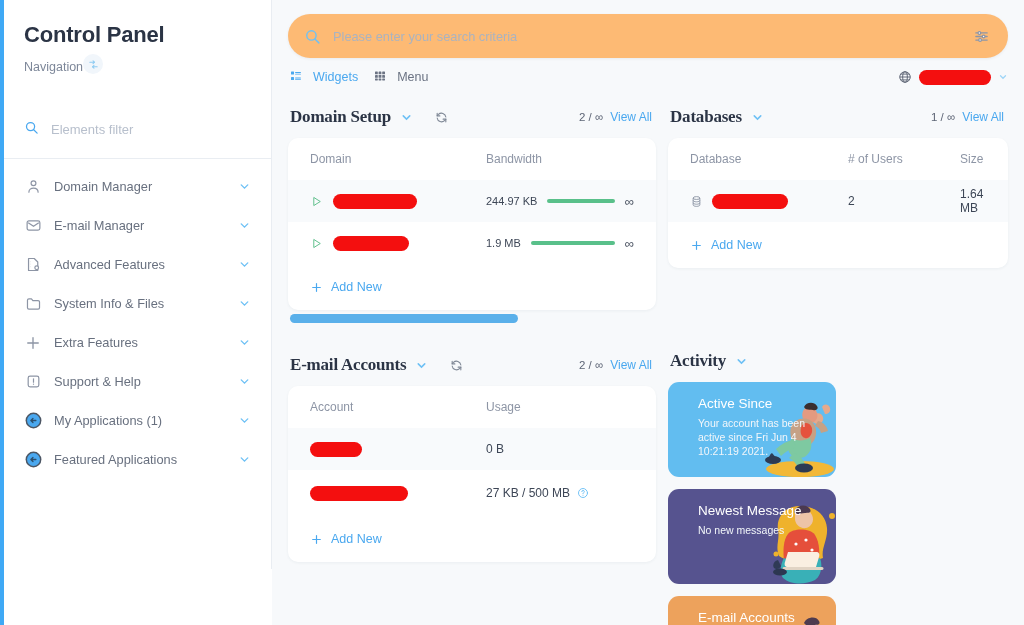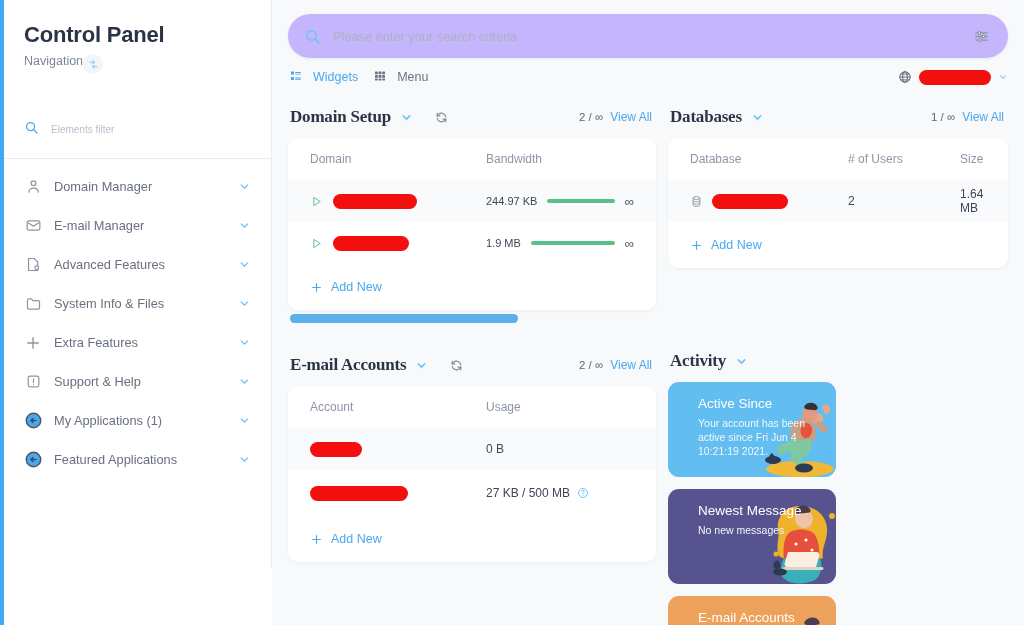--- a/index.html
+++ b/index.html
@@ -22,31 +22,31 @@
   .left-stripe {
     position: absolute; left: 0; top: 0;
     width: 4px; height: 625px;
     background: #3fa9f5;
   }
   .sb-head { padding: 22px 24px 0 24px; }
   .sb-title {
     font-size: 22px; font-weight: 700; color: #2b3445;
     letter-spacing: -0.2px;
   }
-  .sb-sub-row { display: flex; align-items: flex-start; margin-top: 6px; }
+  .sb-sub-row { display: flex; align-items: flex-end; margin-top: 6px; }
   .sb-sub { font-size: 12.5px; color: #7d8799; }
   .sb-sub-icon {
     width: 20px; height: 20px; border-radius: 50%;
     background: #f1f6fb; display: flex; align-items: center; justify-content: center;
   }
   .filter-row {
     display: flex; align-items: center; gap: 12px;
     padding: 0 24px; margin-top: 38px; height: 34px;
   }
-  .filter-text { font-size: 10px; color: #b7bfcc; }
+  .filter-text { font-size: 13px; color: #b7bfcc; }
   .sb-divider { height: 1px; background: #e9edf2; margin-top: 12px; }
 
   .nav { padding: 8px 0 0 0; }
   .nav-item {
     display: flex; align-items: center;
     height: 39px; padding: 0 20px 0 22px;
     cursor: pointer;
   }
   .nav-ico {
     width: 22px; height: 22px; flex: 0 0 22px;
@@ -61,21 +61,21 @@
 
   
   .main {
     flex: 1 1 auto; height: 625px;
     background: #f7f9fb;
     position: relative;
     overflow: hidden;
   }
   .searchbar-wrap { padding: 14px 16px 0 16px; }
   .searchbar {
-    height: 44px; background: #c4b5fd; border-radius: 24px;
+    height: 44px; background: #fdba74; border-radius: 24px;
     display: flex; align-items: center; padding: 0 18px 0 16px;
     box-shadow: 0 1px 3px rgba(40,60,90,0.07);
   }
   .search-ico { color: #6ec1f5; display: flex; align-items: center; }
   .search-input {
     flex: 1 1 auto; border: 0; outline: 0; margin-left: 12px;
     font-size: 12.8px; color: #3d4656; font-family: "Liberation Sans", sans-serif;
     background: transparent;
   }
   .search-input::placeholder { color: #aab3c0; }

